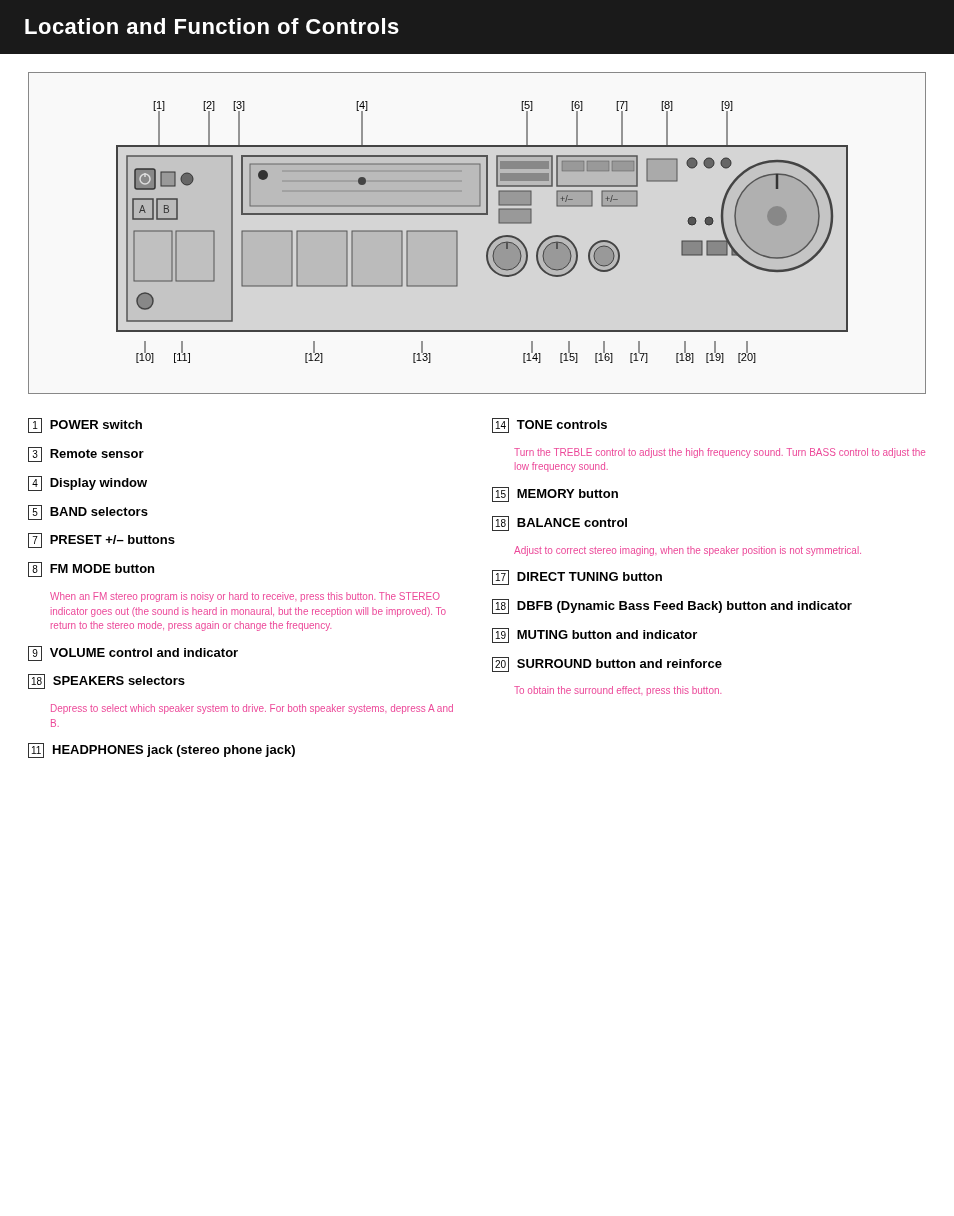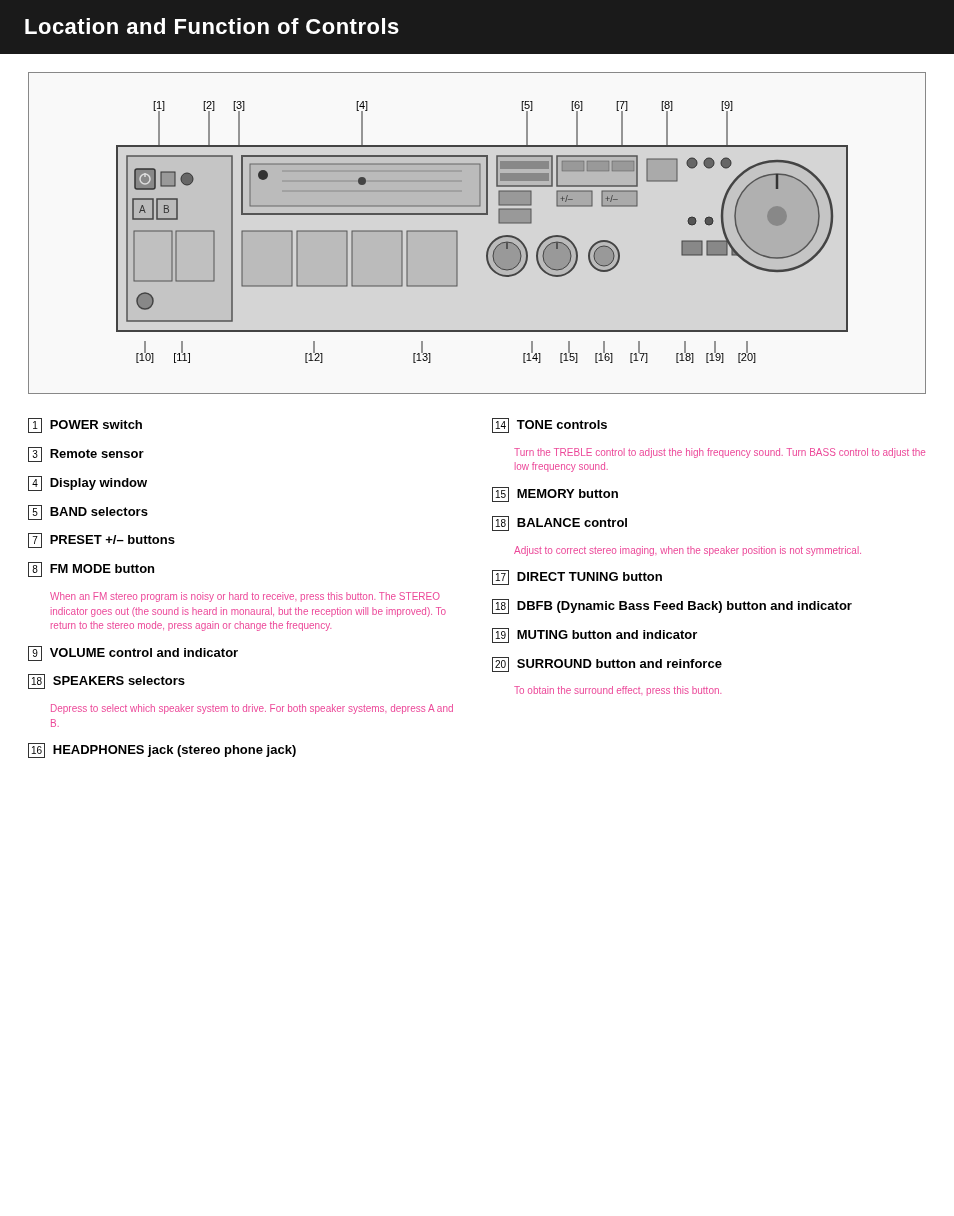--- a/index.html
+++ b/index.html
@@ -286,21 +286,21 @@
         <span class="desc-title">VOLUME control and indicator</span>
       </div>
 
       <div class="desc-item">
         <span class="desc-num">18</span>
         <span class="desc-title">SPEAKERS selectors</span>
         <div class="desc-body">Depress to select which speaker system to drive. For both speaker systems, depress A and B.</div>
       </div>
 
       <div class="desc-item">
-        <span class="desc-num">16</span>
+        <span class="desc-num">11</span>
         <span class="desc-title">HEADPHONES jack (stereo phone jack)</span>
       </div>
 
     </div>
 
     <div>
 
 
 
       <div class="desc-item">

